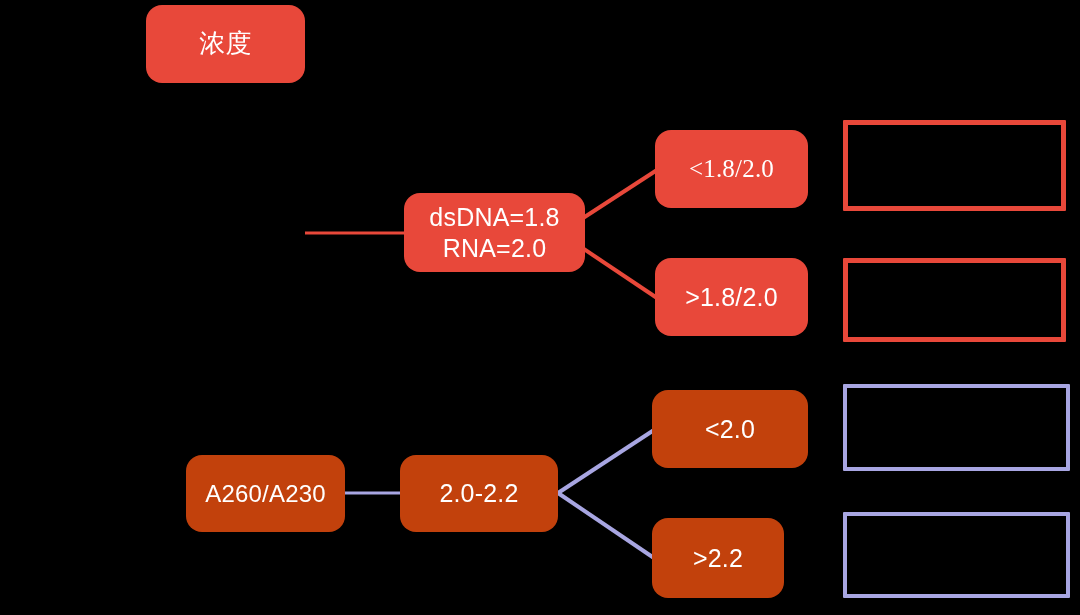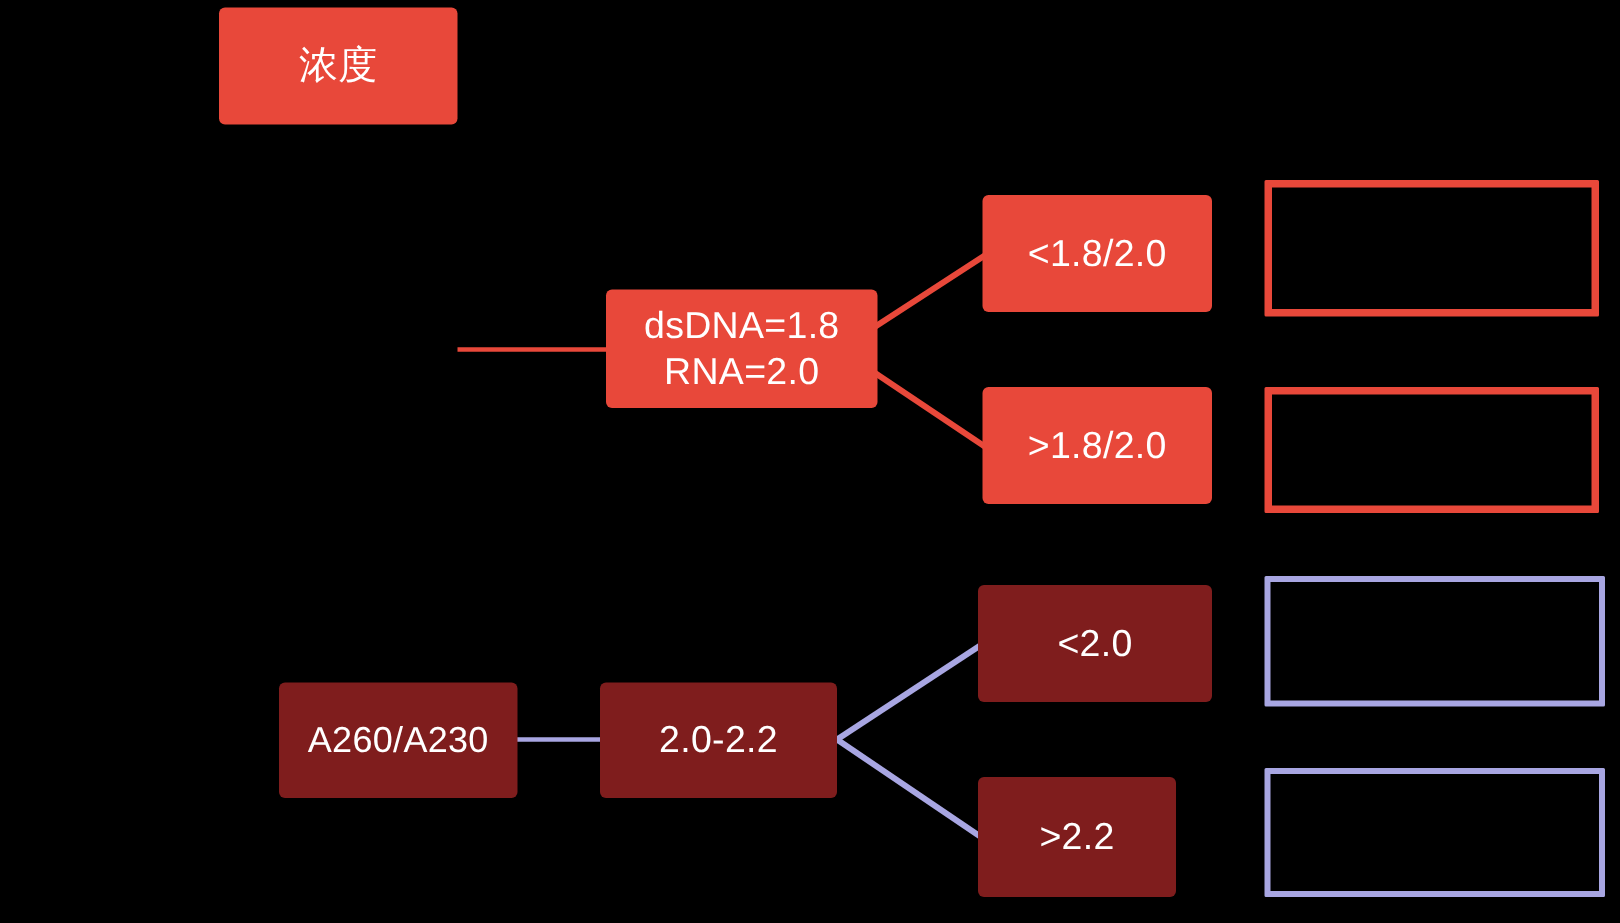--- a/index.html
+++ b/index.html
@@ -27,27 +27,27 @@
     pointer-events: none;
   }
   .node {
     position: absolute;
     box-sizing: border-box;
     display: flex;
     align-items: center;
     justify-content: center;
     text-align: center;
     color: #ffffff;
-    border-radius: 4px;
+    border-radius: 16px;
     line-height: 1.22;
     white-space: pre-line;
     letter-spacing: 0.2px;
   }
   .node.red        { background: #E8483A; }
-  .node.purple     { background: #7f1d1d; }
+  .node.purple     { background: #c2410c; }
   .node.fs-label   { font-size: 26px; }
   .node.fs-main    { font-size: 24px; }
   .node.fs-dec     { font-size: 25px; }
   .node.fs-out     { font-size: 25px; }
 
   .outline-box {
     position: absolute;
     box-sizing: border-box;
     background: transparent;
     border-style: solid;
@@ -75,21 +75,21 @@
 
     <line x1="558" y1="493" x2="654" y2="558" stroke="#A8A6E2" stroke-width="4"></line>
   </svg>
 
   <div class="node red fs-label" style="left:146px; top:5px; width:159px; height:78px;">浓度</div>
 
 
   <div class="node red fs-dec" style="left:404px; top:193px; width:181px; height:79px;">dsDNA=1.8
 RNA=2.0</div>
 
-  <div class="node red fs-out" style="left:655px; top:130px; width:153px; height:78px;">&lt;1.8/2.0</div>
+  <div class="node red fs-out" style="left:655px; top:130px; width:153px; height:78px;font-family:Liberation Serif, serif;">&lt;1.8/2.0</div>
 
   <div class="node red fs-out" style="left:655px; top:258px; width:153px; height:78px;">&gt;1.8/2.0</div>
 
   <div class="outline-box red" style="left:843px; top:120px; width:223px; height:91px;"></div>
 
   <div class="outline-box red" style="left:843px; top:258px; width:223px; height:84px;"></div>
 
   <div class="node purple fs-main" style="left:146px; top:455px; width:159px; height:77px;margin-left:40px;">A260/A230</div>
 
   <div class="node purple fs-dec" style="left:400px; top:455px; width:158px; height:77px;">2.0-2.2</div>

